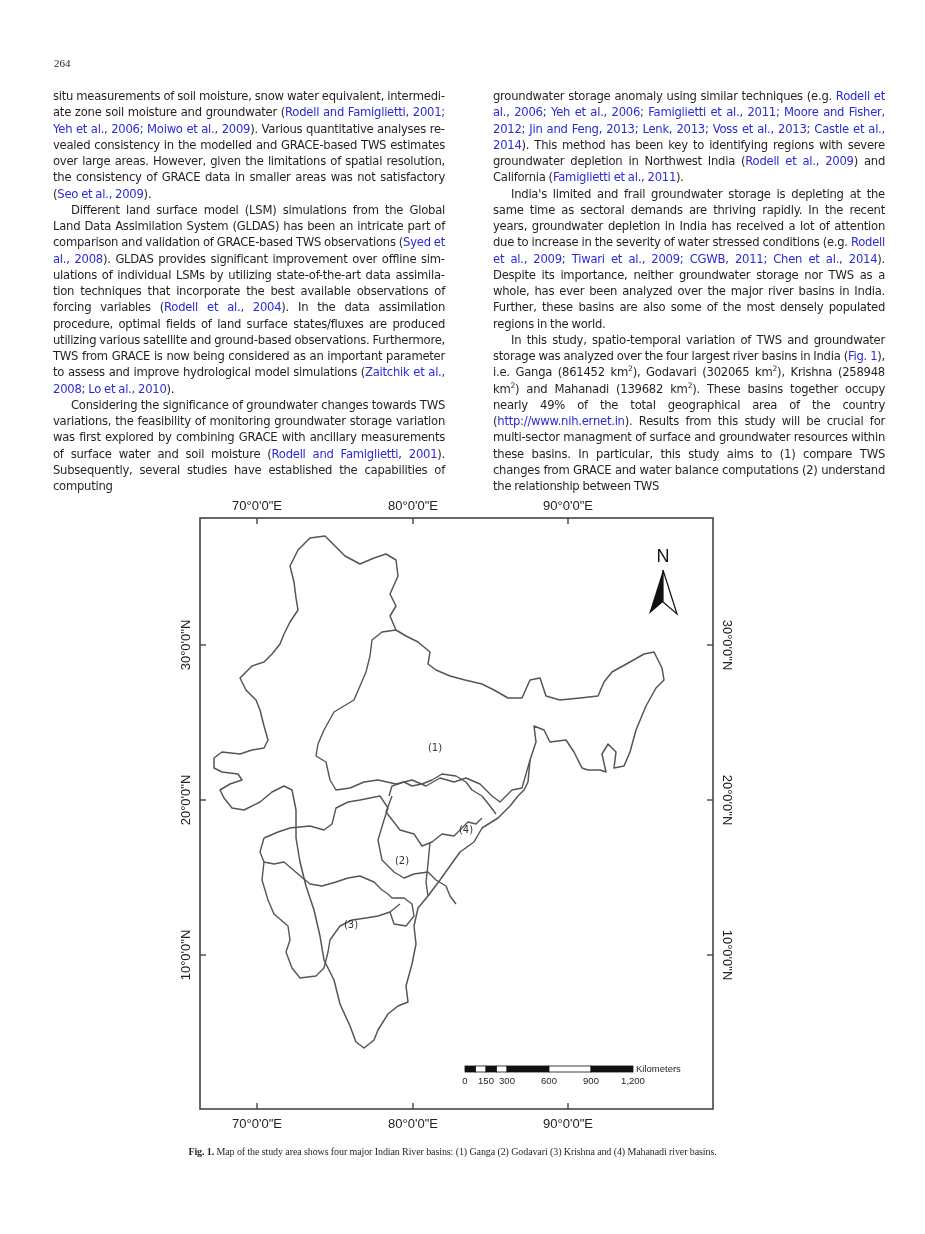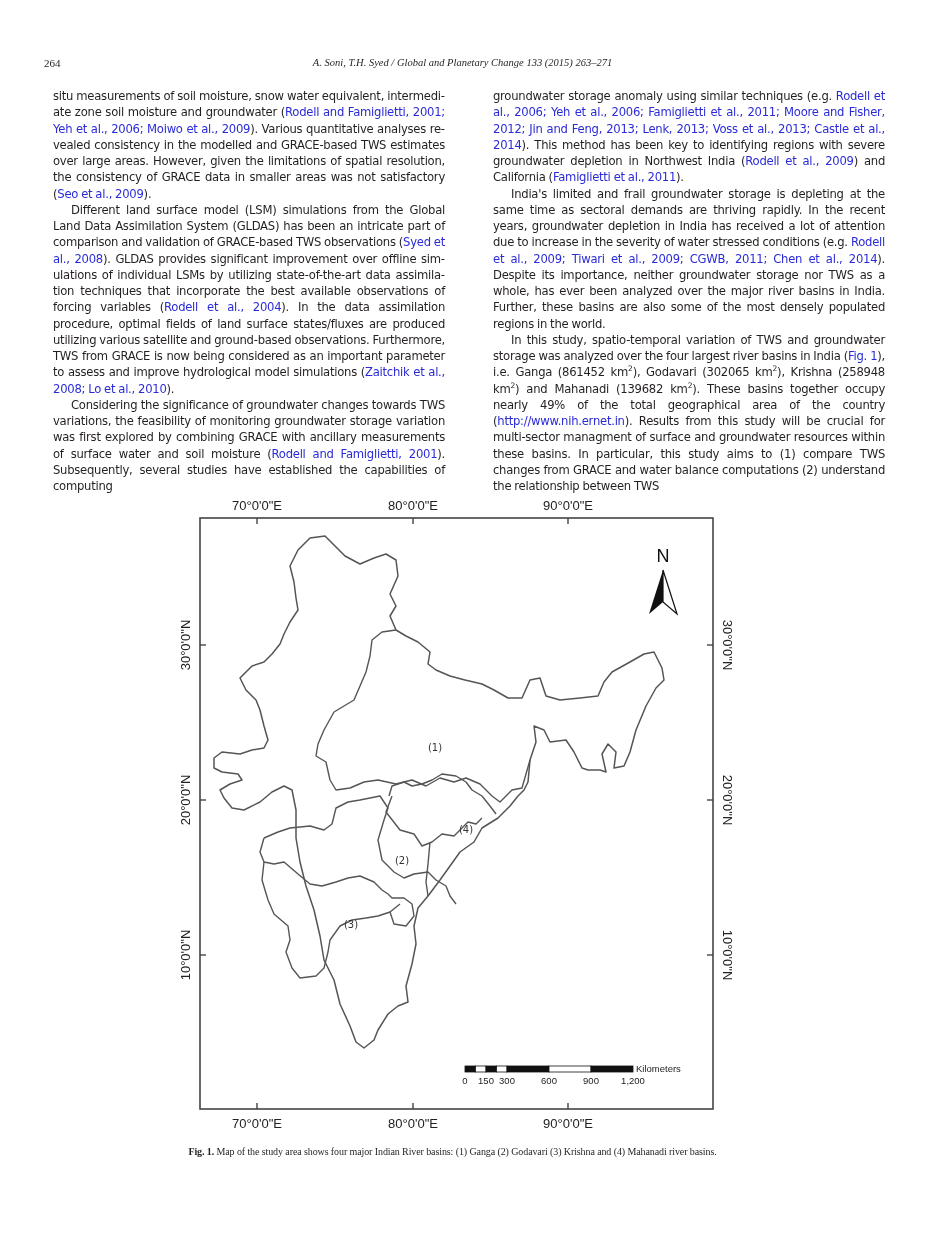--- a/index.html
+++ b/index.html
@@ -1,19 +1,19 @@
 <!DOCTYPE html>
 <html><head>
 <meta charset="utf-8">
 <style>
   html, body { margin: 0; padding: 0; background: #ffffff; }
   body { width: 925px; height: 1234px; position: relative; overflow: hidden;
          font-family: "DejaVu Serif", "Liberation Serif", serif; color: #231f20; }
   .running-head { position: absolute; top: 57px; left: 0; width: 925px; height: 14px; font-size: 10px; }
-  .page-num { position: absolute; left: 44px; top: 0; font-family: "Liberation Serif", serif; font-size: 11px; }
+  .page-num { position: absolute; left: 54px; top: 0; font-family: "Liberation Serif", serif; font-size: 11px; }
   .journal-ref { position: absolute; left: 0; width: 925px; text-align: center; top: 0;
                  font-family: "Liberation Serif", serif; font-style: italic; font-size: 10.5px; }
   .col { position: absolute; top: 88px; width: 392px; font-family: "DejaVu Sans", sans-serif;
          font-size: 11.6px; line-height: 16.25px; text-align: justify; hyphens: manual; letter-spacing: -0.25px; word-spacing: -0.4px; }
   .col.left { left: 53px; }
   .col.right { left: 469px; margin-left: 24px; }
   .col p { margin: 0; }
   .col p.indent { text-indent: 18px; }
   .cite { color: #2a2ad6; cursor: pointer; }
   sup { font-size: 7.5px; line-height: 0; vertical-align: 5px; }
@@ -24,21 +24,20 @@
   .region-label { font-family: "DejaVu Sans", sans-serif; font-size: 10px; fill: #333; }
   .caption { position: absolute; top: 1146px; left: 0; width: 905px; text-align: center;
              font-family: "Liberation Serif", serif; font-size: 10px; letter-spacing: -0.1px; }
   .caption b { font-weight: bold; }
 </style>
 </head>
 <body>
 
 <div class="running-head">
   <span class="page-num">264</span>
-  <span class="journal-ref">A. Soni, T.H. Syed / Global and Planetary Change 133 (2015) 263–271</span>
 </div>
 
 <div class="col left" id="col-left">
     <p><span>situ measurements of soil moisture, snow water equivalent, intermedi­ate zone soil moisture and groundwater (</span><span class="cite">Rodell and Famiglietti, 2001; Yeh et al., 2006; Moiwo et al., 2009</span><span>). Various quantitative analyses re­vealed consistency in the modelled and GRACE-based TWS estimates over large areas. However, given the limitations of spatial resolution, the consistency of GRACE data in smaller areas was not satisfactory (</span><span class="cite">Seo et al., 2009</span><span>).</span></p>
     <p class="indent"><span>Different land surface model (LSM) simulations from the Global Land Data Assimilation System (GLDAS) has been an intricate part of comparison and validation of GRACE-based TWS observations (</span><span class="cite">Syed et al., 2008</span><span>). GLDAS provides significant improvement over offline sim­ulations of individual LSMs by utilizing state-of-the-art data assimila­tion techniques that incorporate the best available observations of forcing variables (</span><span class="cite">Rodell et al., 2004</span><span>). In the data assimilation procedure, optimal fields of land surface states/fluxes are produced utilizing various satellite and ground-based observations. Furthermore, TWS from GRACE is now being considered as an important parameter to as­sess and improve hydrological model simulations (</span><span class="cite">Zaitchik et al., 2008; Lo et al., 2010</span><span>).</span></p>
     <p class="indent"><span>Considering the significance of groundwater changes towards TWS variations, the feasibility of monitoring groundwater storage variation was first explored by combining GRACE with ancillary measurements of surface water and soil moisture (</span><span class="cite">Rodell and Famiglietti, 2001</span><span>). Subse­quently, several studies have established the capabilities of computing</span></p>
   </div>
 <div class="col right" id="col-right">
     <p><span>groundwater storage anomaly using similar techniques (e.g. </span><span class="cite">Rodell et al., 2006; Yeh et al., 2006; Famiglietti et al., 2011; Moore and Fisher, 2012; Jin and Feng, 2013; Lenk, 2013; Voss et al., 2013; Castle et al., 2014</span><span>). This method has been key to identifying regions with severe groundwater depletion in Northwest India (</span><span class="cite">Rodell et al., 2009</span><span>) and California (</span><span class="cite">Famiglietti et al., 2011</span><span>).</span></p>
     <p class="indent"><span>India's limited and frail groundwater storage is depleting at the same time as sectoral demands are thriving rapidly. In the recent years, groundwater depletion in India has received a lot of attention due to increase in the severity of water stressed conditions (e.g. </span><span class="cite">Rodell et al., 2009; Tiwari et al., 2009; CGWB, 2011; Chen et al., 2014</span><span>). Despite its importance, neither groundwater storage nor TWS as a whole, has ever been analyzed over the major river basins in India. Further, these basins are also some of the most densely populated regions in the world.</span></p>

